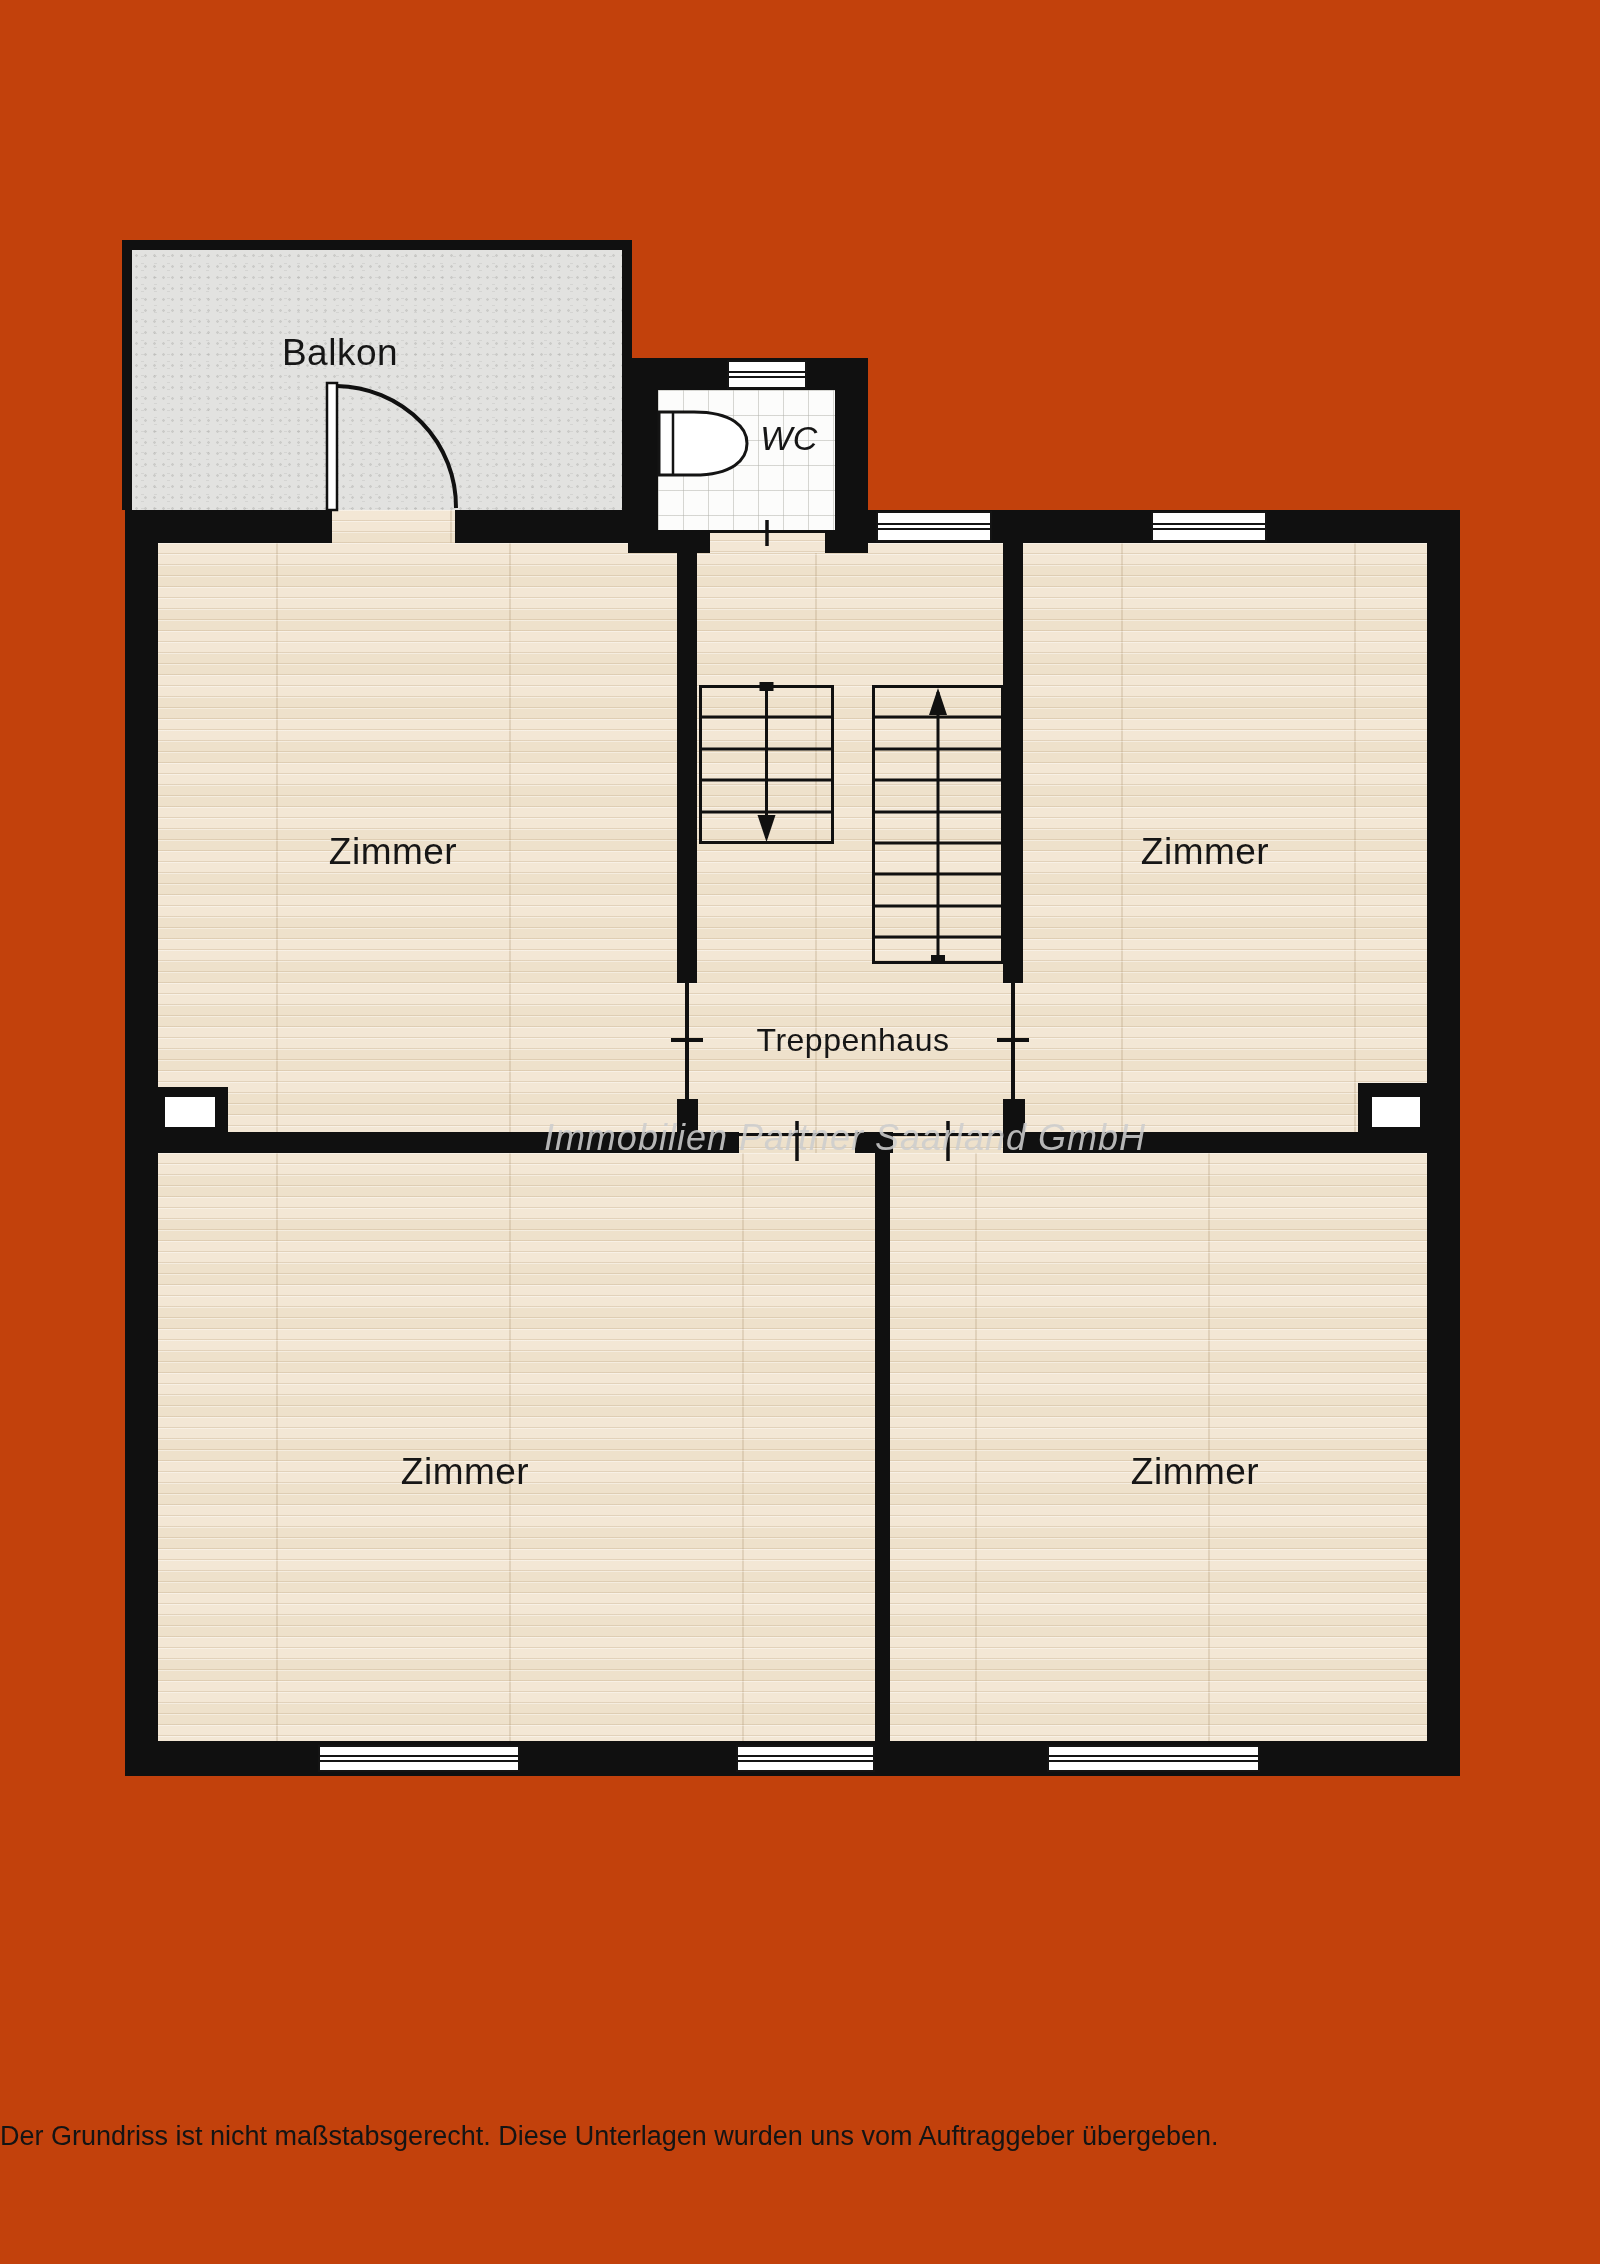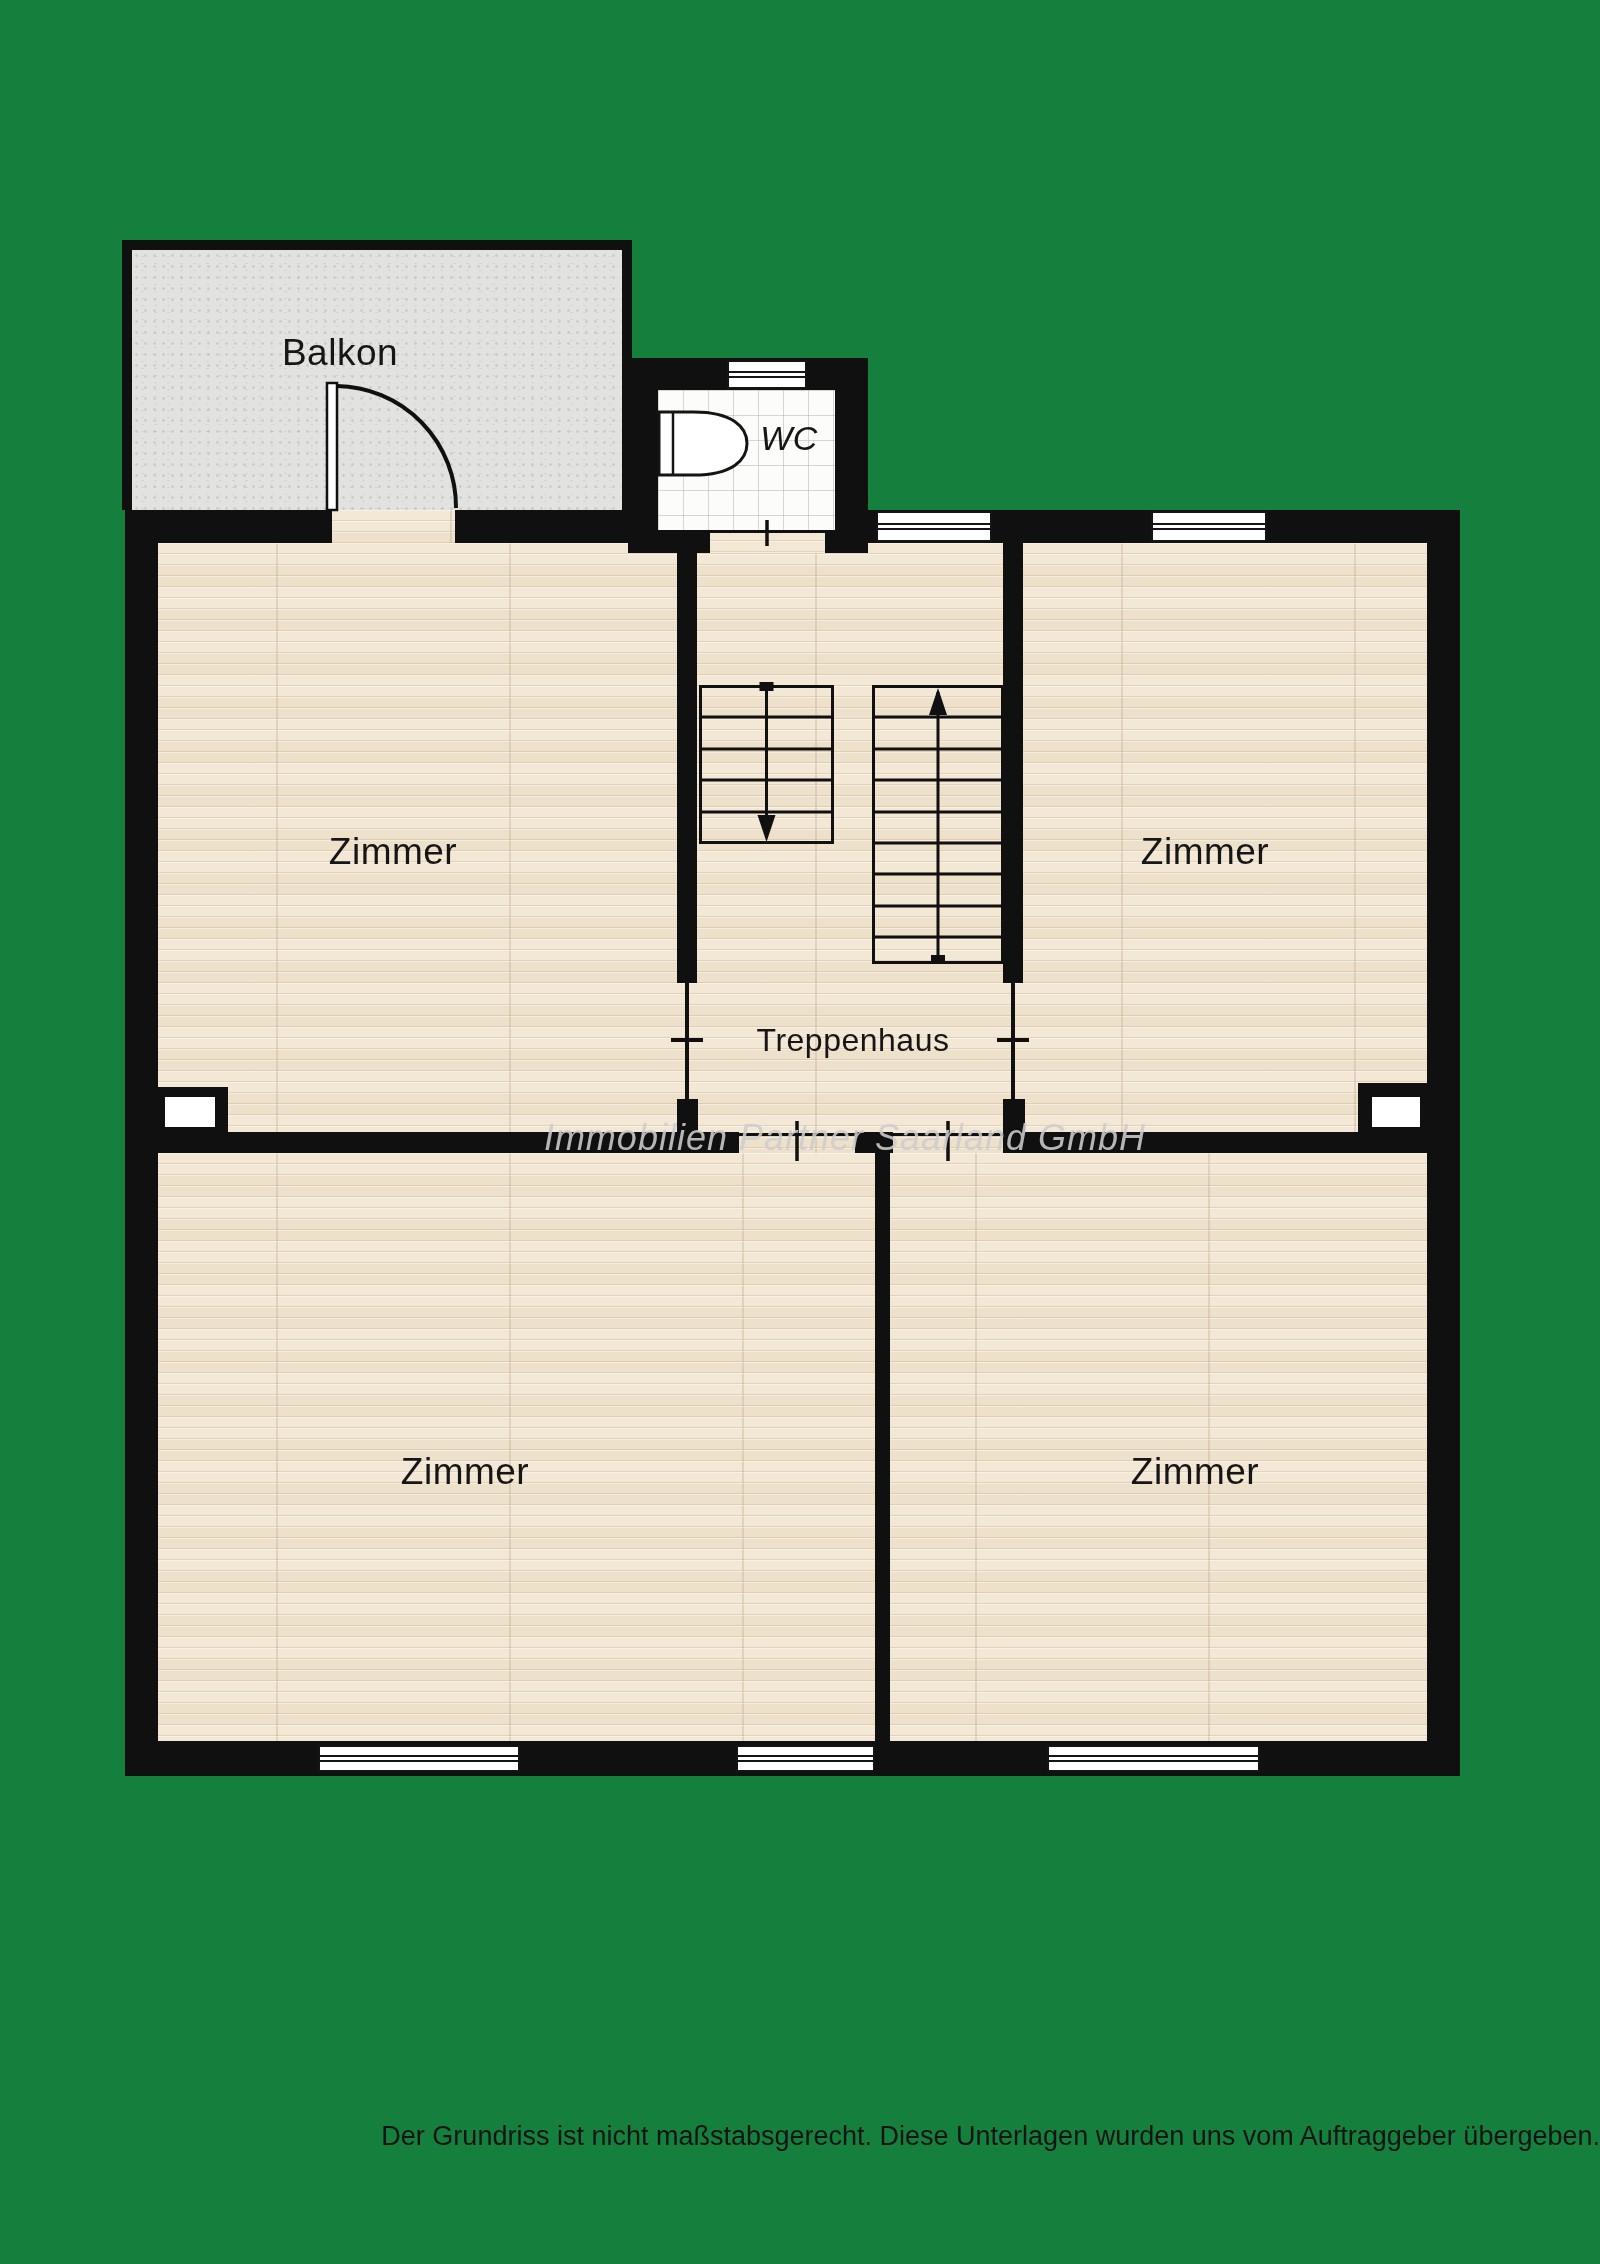--- a/index.html
+++ b/index.html
@@ -1,17 +1,17 @@
 <!DOCTYPE html>
 <html><head>
 <meta charset="utf-8">
 <style>
   html,body{margin:0;padding:0;background:#ffffff;}
   #plan{
-    position:relative;width:1600px;height:2264px;background:#15803d;overflow:hidden;
+    position:relative;width:1600px;height:2264px;background:#c2410c;overflow:hidden;
     font-family:"Liberation Sans", sans-serif;
   }
   .wall{position:absolute;background:#101010;}
   .white-box{position:absolute;background:#ffffff;}
   .floor-wood{
     position:absolute;background-color:#f1e5d2;
     background-image:
       repeating-linear-gradient(180deg, rgba(255,255,255,0.40) 0 1px, rgba(255,255,255,0) 1px 11px),
       repeating-linear-gradient(180deg, rgba(0,0,0,0) 0 10px, rgba(186,160,124,0.30) 10px 11px),
       repeating-linear-gradient(90deg, rgba(0,0,0,0) 0 118px, rgba(170,145,110,0.25) 118px 120px, rgba(0,0,0,0) 120px 233px),
@@ -46,21 +46,21 @@
   }
   .room-label.small{font-size:34px;}
   .room-label.mid{font-size:32px;}
   #watermark{
     position:absolute;left:845px;top:1138px;transform:translate(-50%,-50%);
     font-size:36px;color:rgba(205,205,205,0.88);white-space:nowrap;letter-spacing:1px;
     z-index:40;
     font-style:italic;
   }
   #disclaimer{
-    position:absolute;left:0;top:2120px;width:1600px;text-align:right;
+    position:absolute;left:0;top:2120px;width:1600px;text-align:left;
     color:#141414;font-size:27px;line-height:33px;z-index:40;
   }
   svg.overlay{position:absolute;left:0;top:0;z-index:30;pointer-events:none;}
   .lbl{z-index:35;}
 </style>
 </head>
 <body>
 
 <div id="plan">
 

